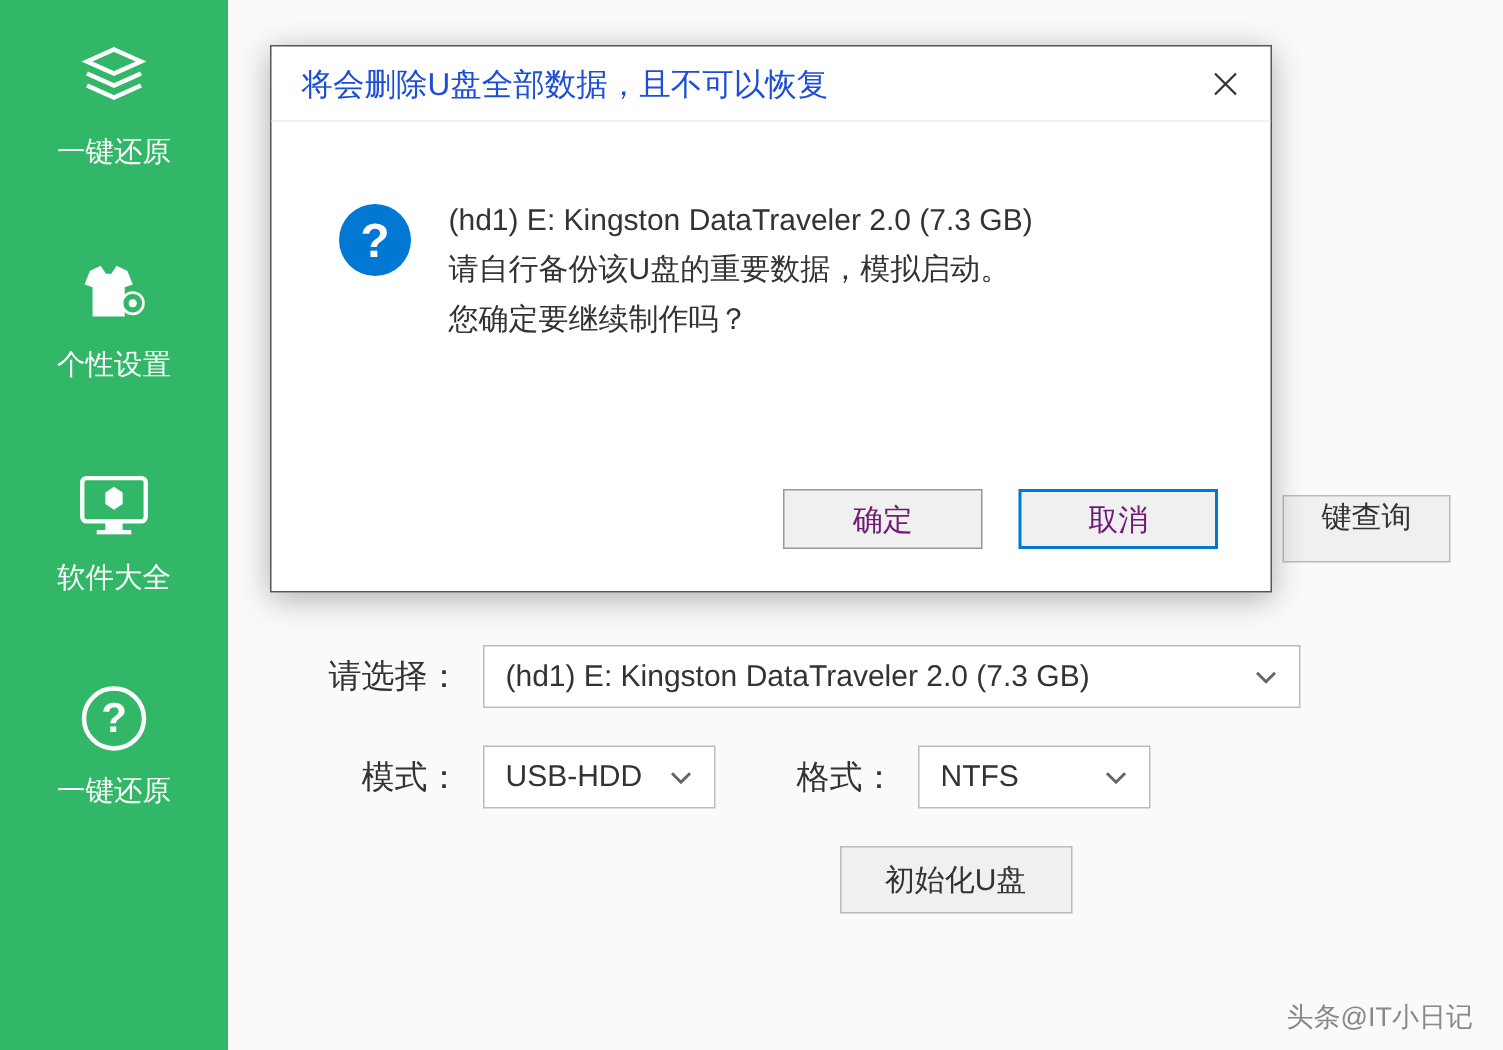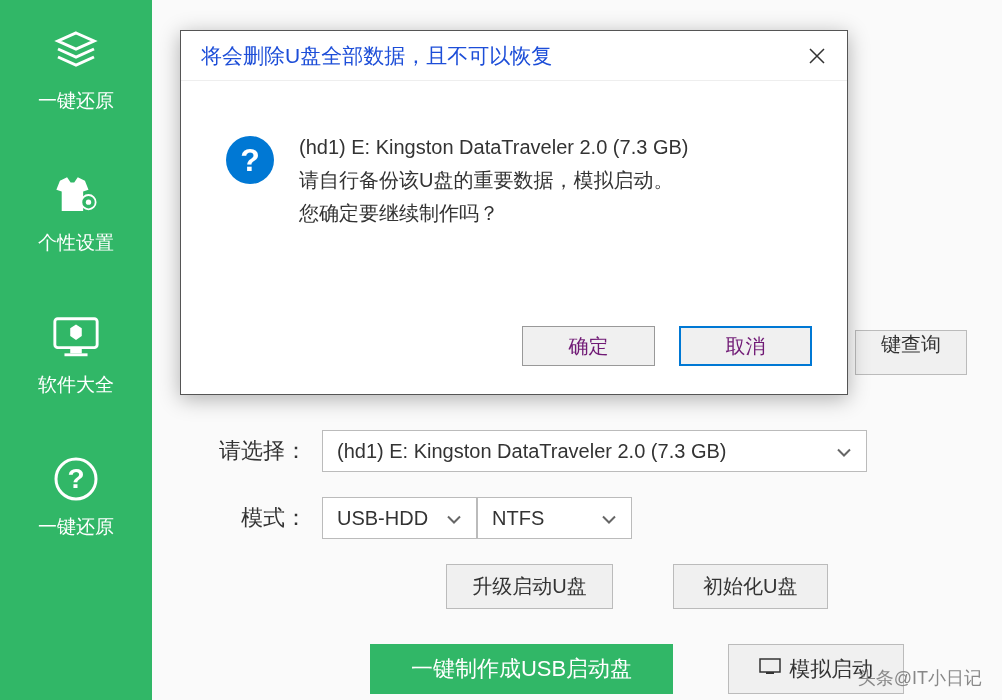--- a/index.html
+++ b/index.html
@@ -360,53 +360,37 @@
     <div class="form-row">
       <span class="form-label">模式：</span>
       <div class="select-box narrow">
         <span>USB-HDD</span>
         <span class="chevron">
           <svg width="16" height="10" viewBox="0 0 16 10">
               <path d="M2 2 L8 8 L14 2" stroke="#666" stroke-width="2" fill="none"></path>
             </svg>
         </span>
       </div>
+      <span class="form-label" style="min-width:100px;margin-left:20px;">格式：</span>
       <div class="select-box narrow">
         <span>NTFS</span>
         <span class="chevron">
           <svg width="16" height="10" viewBox="0 0 16 10">
               <path d="M2 2 L8 8 L14 2" stroke="#666" stroke-width="2" fill="none"></path>
             </svg>
         </span>
       </div>
     </div>
 
     <div class="button-row">
       <button class="action-button">
-        <span>升级启动U盘</span>
-      </button>
-      <button class="action-button">
         <span>初始化U盘</span>
       </button>
     </div>
 
-    <div class="main-button-row">
-      <button class="primary-button">
-        <span>一键制作成USB启动盘</span>
-      </button>
-      <button class="secondary-button">
-        <span class="icon-in-btn">
-          <svg width="22" height="18" viewBox="0 0 22 18">
-              <rect x="1" y="1" width="20" height="13" stroke="#333" stroke-width="1.5" fill="none"></rect>
-              <rect x="7" y="14" width="8" height="2" fill="#333"></rect>
-            </svg>
-        </span>
-        <span>模拟启动</span>
-      </button>
-    </div>
   </div>
 </div>
 
 <div class="dialog-overlay">
   <div class="dialog-titlebar">
     <span class="dialog-title">将会删除U盘全部数据，且不可以恢复</span>
     <span class="dialog-close">
       <svg width="20" height="20" viewBox="0 0 20 20">
           <path d="M3 3 L17 17 M17 3 L3 17" stroke="#333" stroke-width="1.5"></path>
         </svg>

